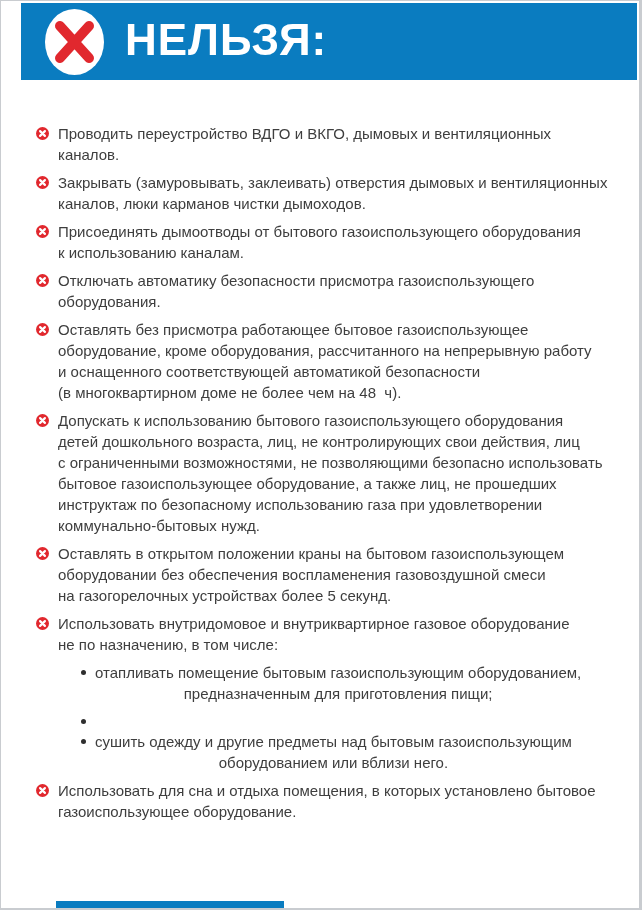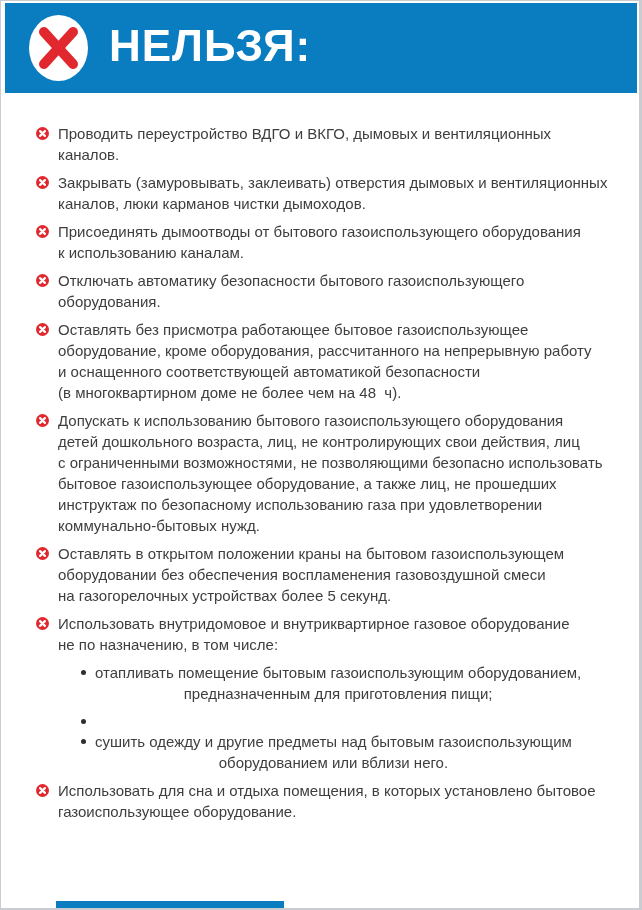--- a/index.html
+++ b/index.html
@@ -13,21 +13,21 @@
     box-sizing:border-box;
     width:642px;height:910px;
     background:#fff;
     border:1px solid #c9ccd0;
     border-right-width:3px;
     border-bottom-width:2px;
     overflow:hidden;
     font-family:"Liberation Sans", sans-serif;
   }
   .header{
-    position:absolute;top:2px;left:4px;right:2px;height:90px;
+    position:absolute;top:2px;left:20px;right:2px;height:77px;
     background:var(--blue);
     display:flex;align-items:center;
   }
   .header-icon{width:59px;height:66px;margin-left:24px;flex:0 0 auto;}
   .header-icon ellipse{fill:#ffffff;}
   .header-icon path{stroke:var(--red);stroke-width:10;stroke-linecap:round;fill:none;}
   .page-title{
     color:#ffffff;margin:0 0 4px 21px;
     font-size:44px;font-weight:bold;letter-spacing:1px;
   }
@@ -102,21 +102,21 @@
 к использованию каналам.</p>
 
     </div>
   </div>
       <div class="item">
     <svg class="bullet" viewBox="0 0 13 13" aria-hidden="true">
       <circle cx="6.5" cy="6.5" r="6.5"></circle>
       <path d="M4.1 4.1 L8.9 8.9 M8.9 4.1 L4.1 8.9"></path>
     </svg>
     <div class="item-body">
-      <p class="item-text">Отключать автоматику безопасности бытового газоиспользующего
+      <p class="item-text">Отключать автоматику безопасности присмотра газоиспользующего
 оборудования.</p>
 
     </div>
   </div>
       <div class="item">
     <svg class="bullet" viewBox="0 0 13 13" aria-hidden="true">
       <circle cx="6.5" cy="6.5" r="6.5"></circle>
       <path d="M4.1 4.1 L8.9 8.9 M8.9 4.1 L4.1 8.9"></path>
     </svg>
     <div class="item-body">

